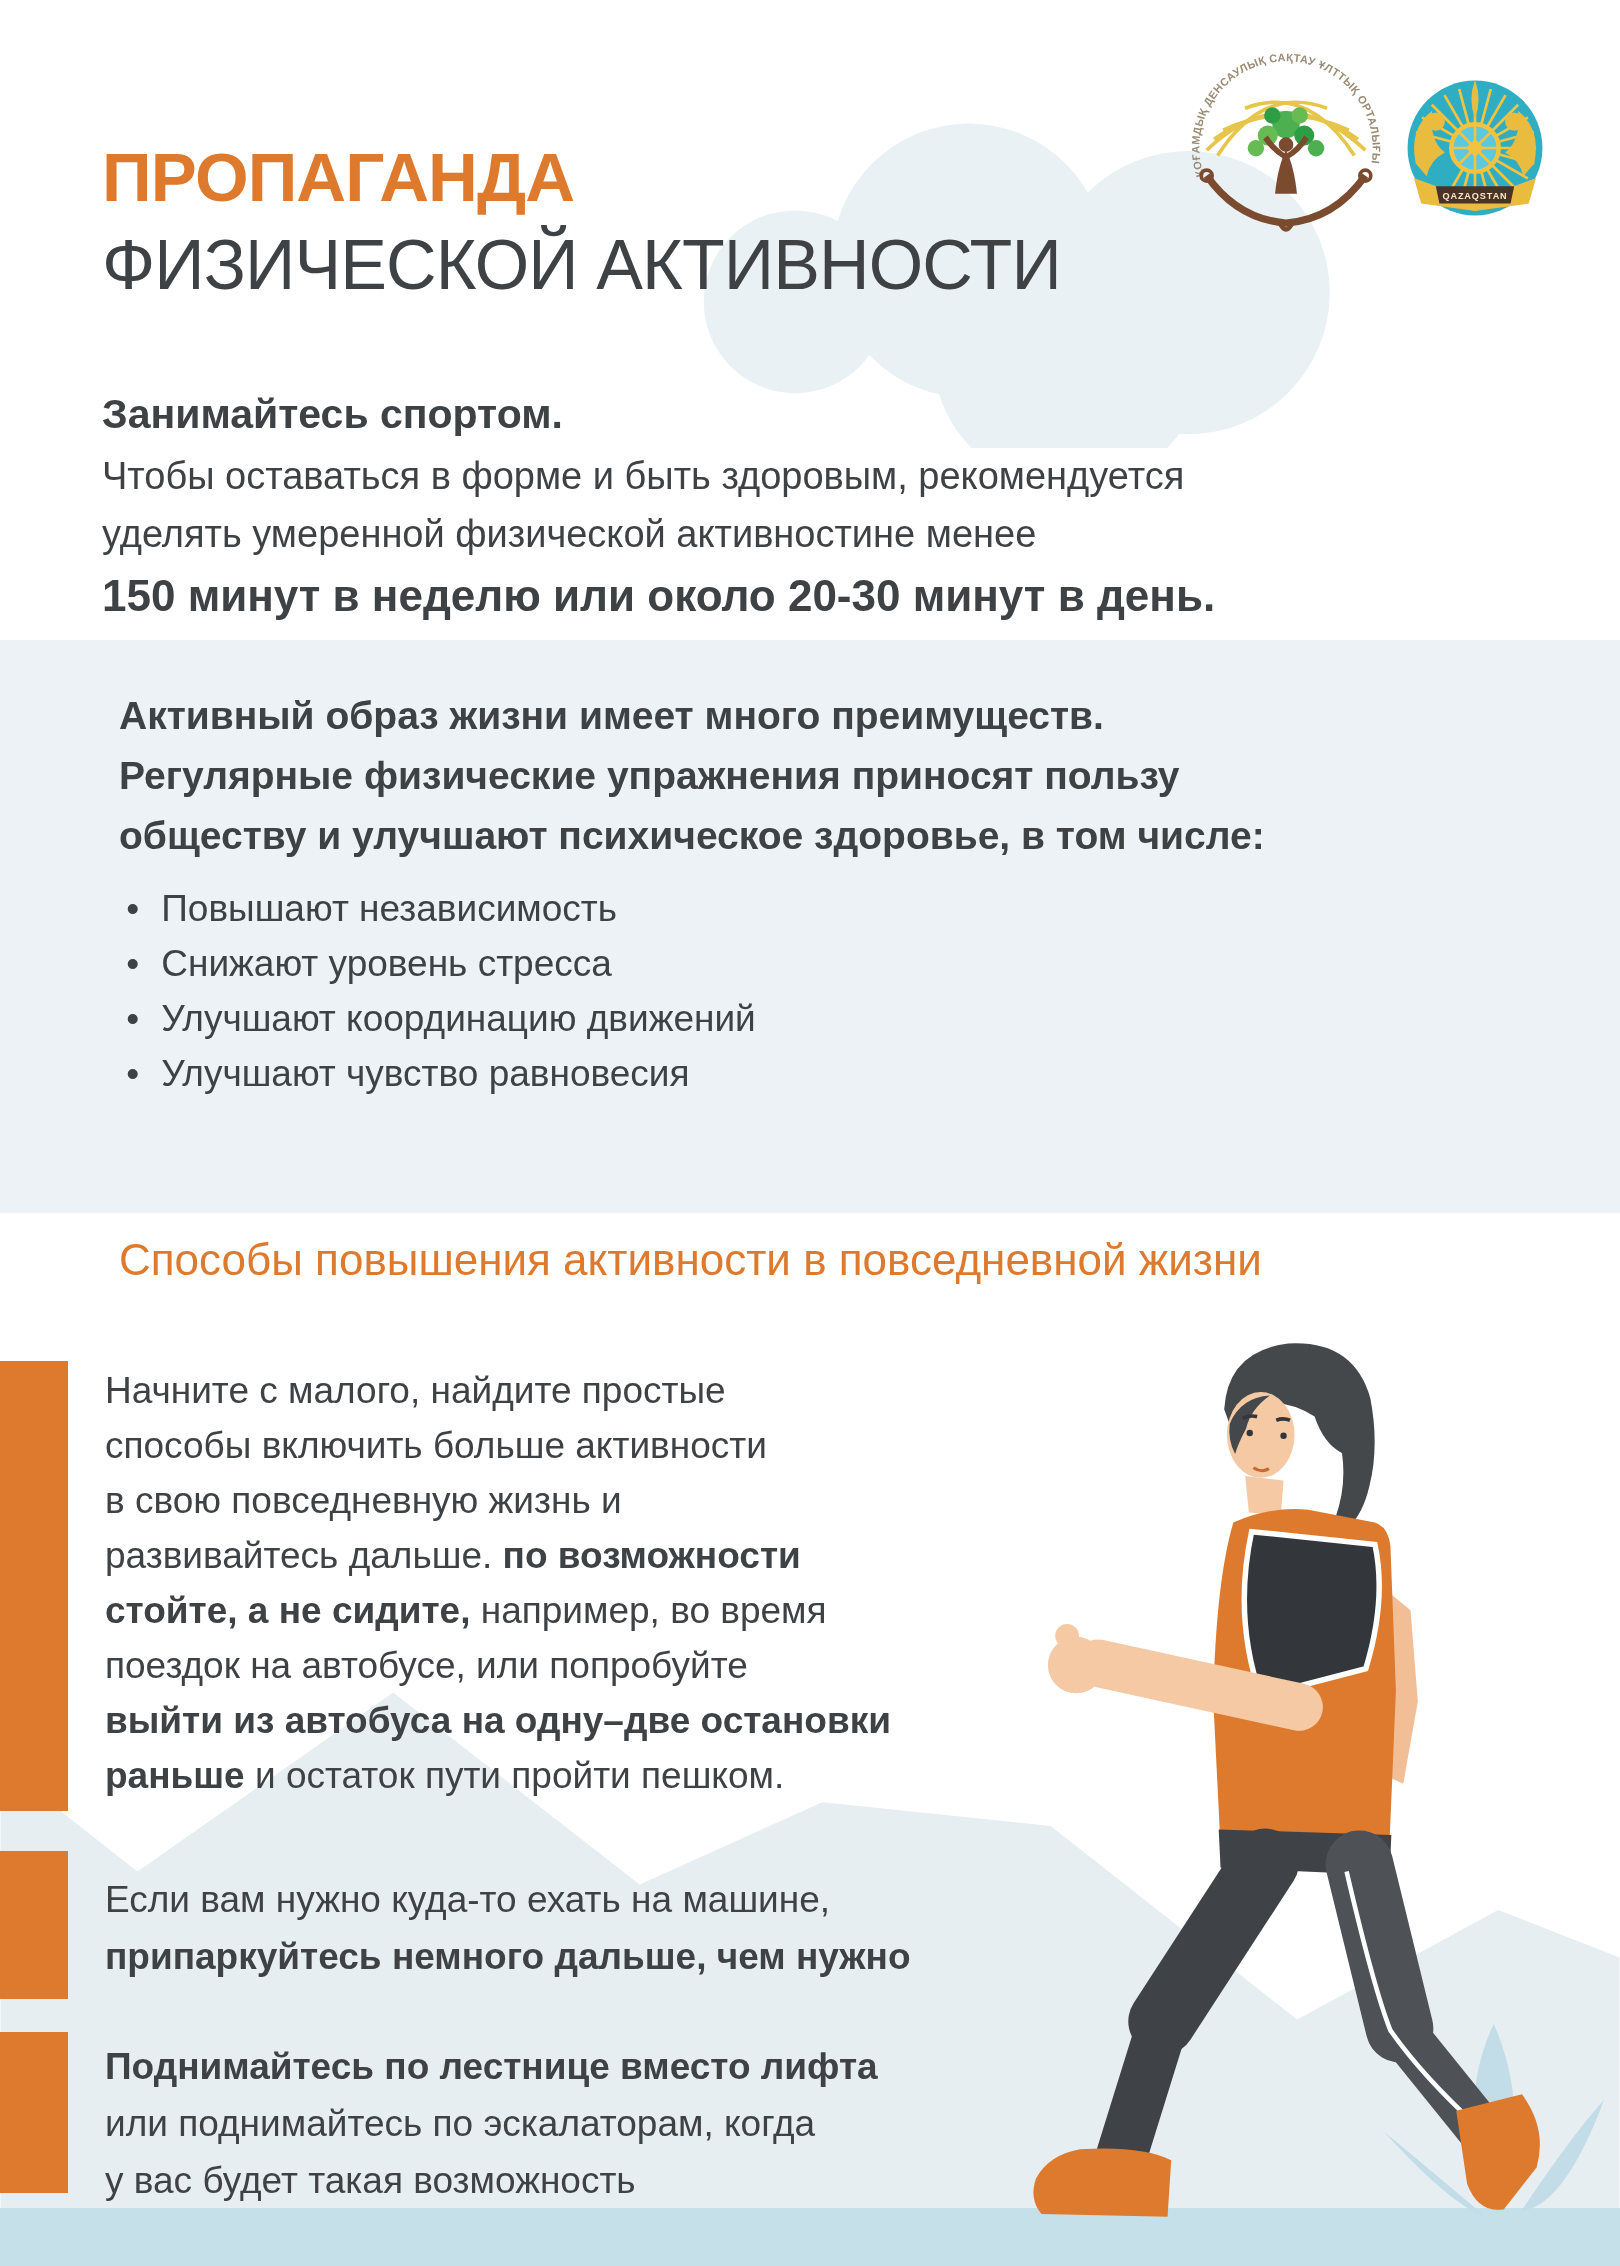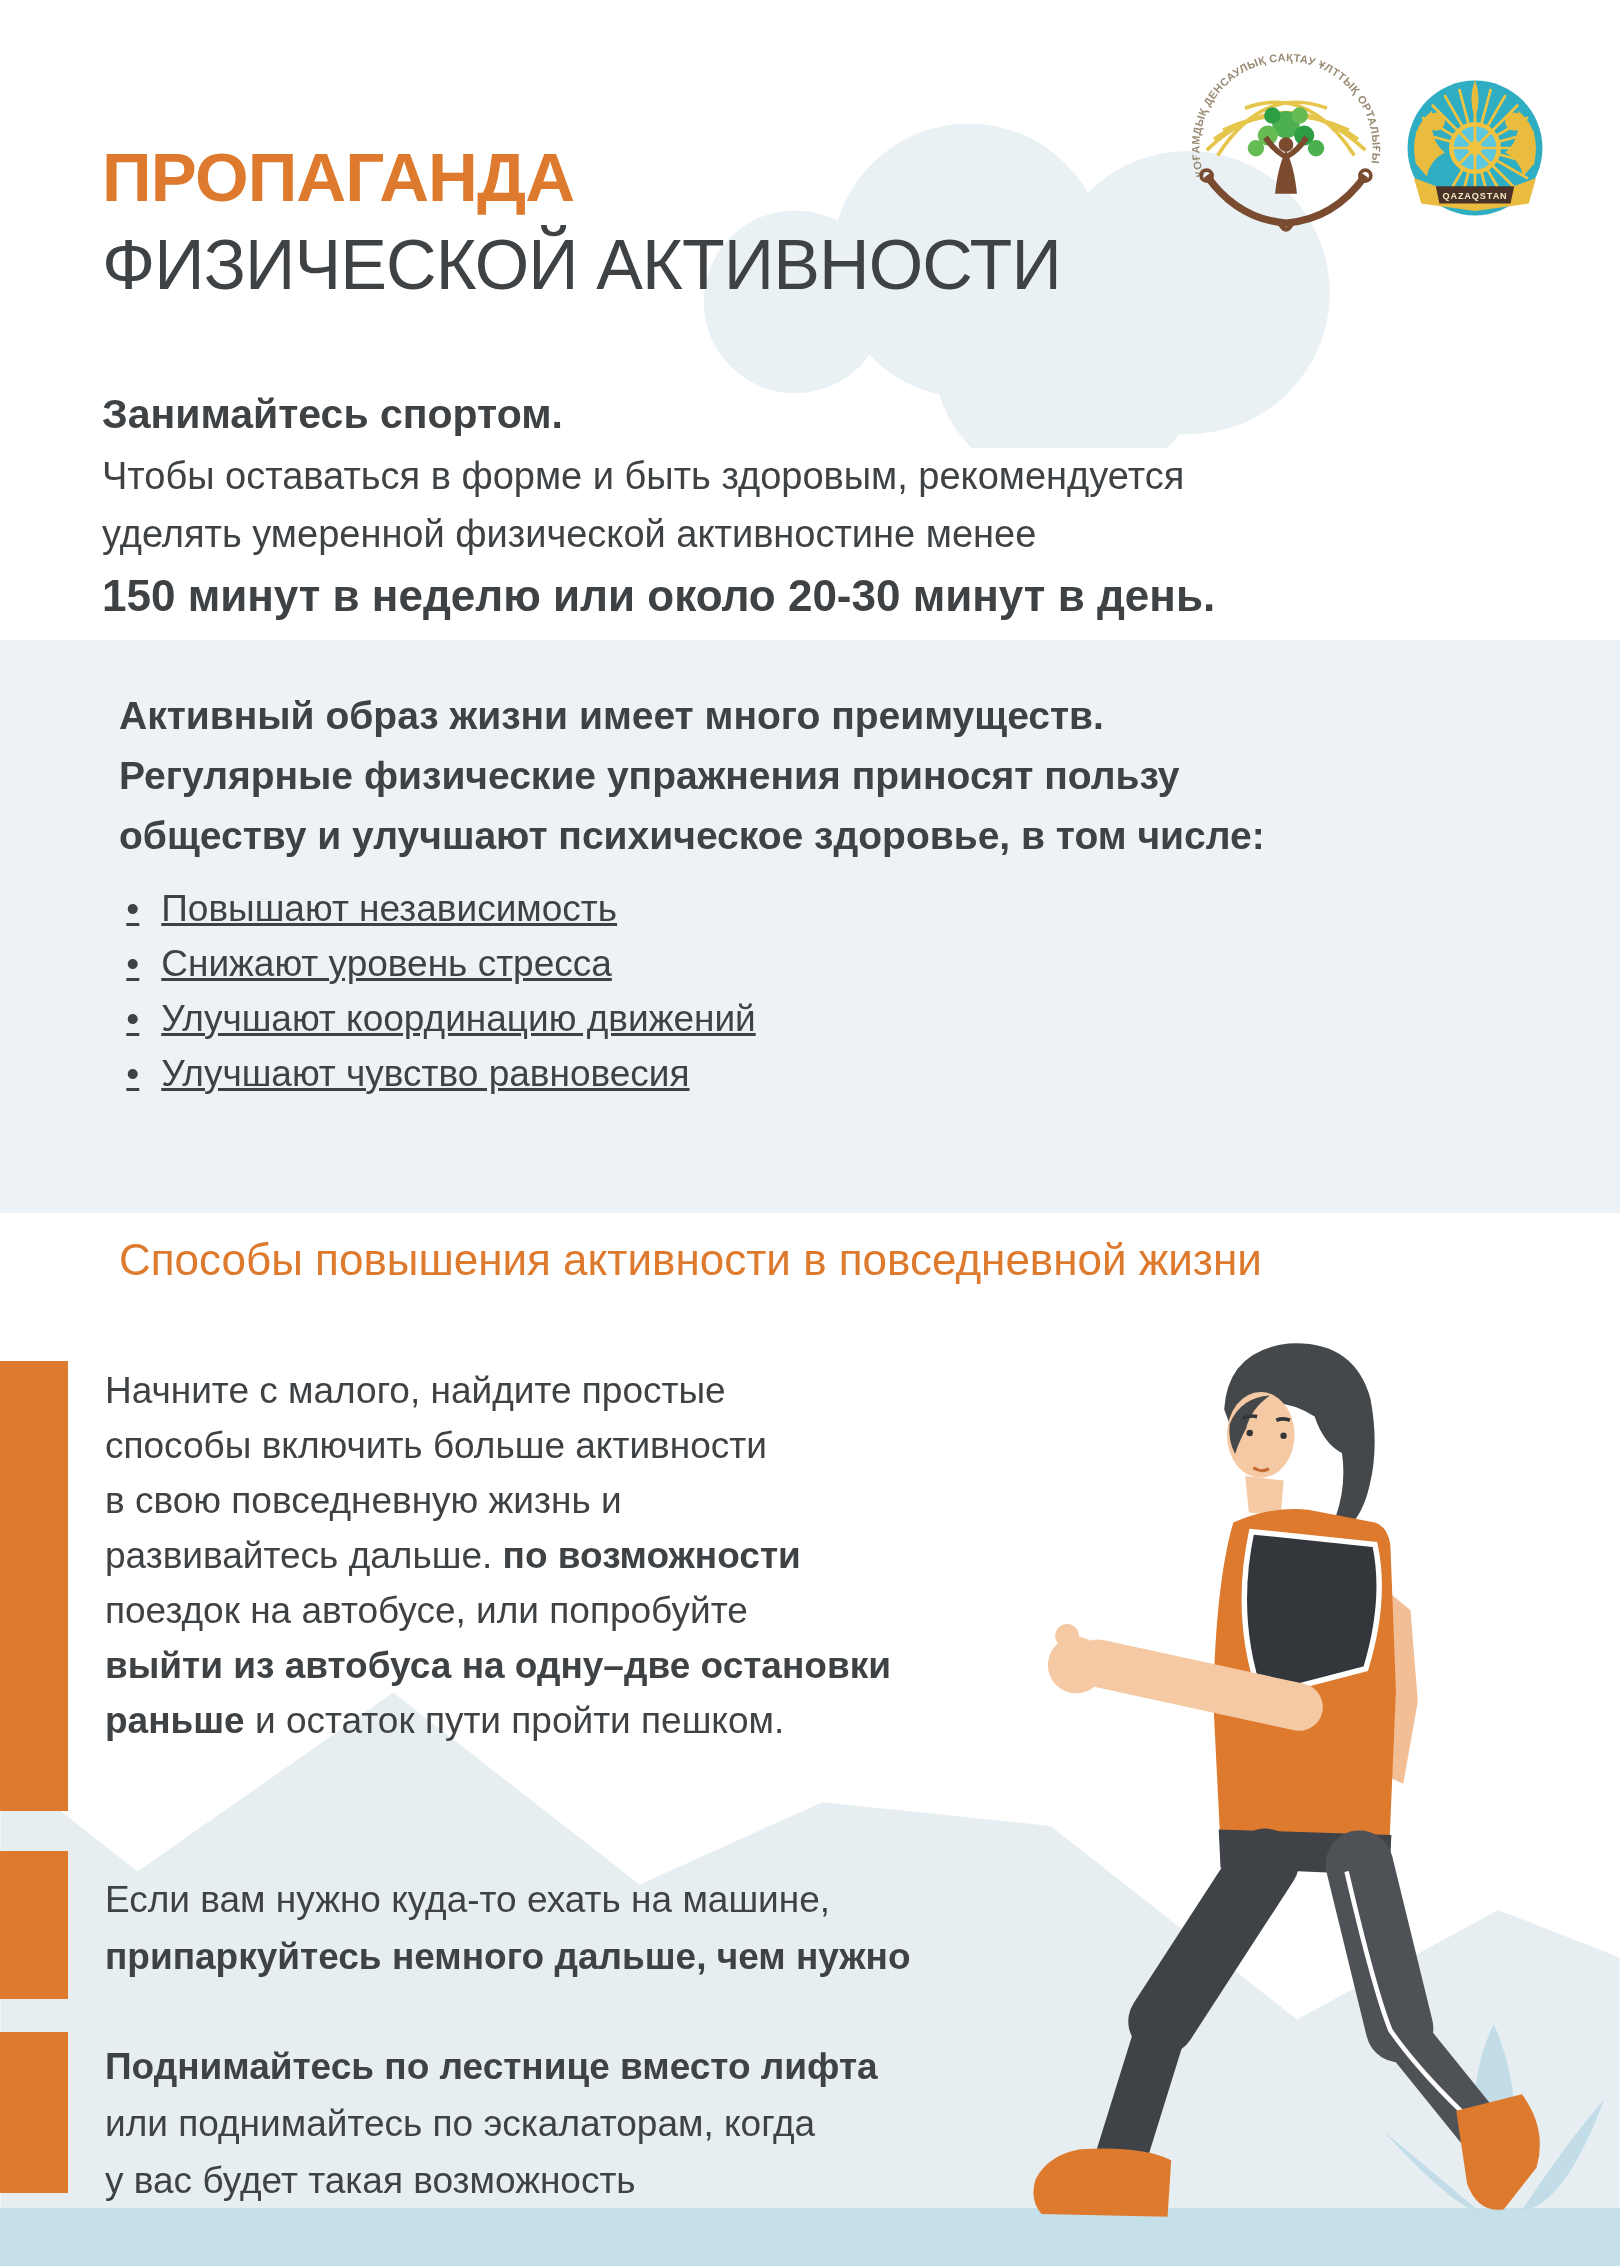--- a/index.html
+++ b/index.html
@@ -17,21 +17,21 @@
   .intro{left:102px;top:389px;width:1325px;}
   .intro-heading{font-size:41px;font-weight:700;line-height:51px;}
   .intro-line{font-size:38px;font-weight:400;line-height:58px;white-space:nowrap;}
   .intro-lines{margin-top:7.3px;}
   .intro-stat{margin-top:7.3px;font-size:44px;font-weight:700;white-space:nowrap;}
   
   .benefits-box{left:0;top:640px;width:1620px;height:573px;background:#ECF2F5;}
   .benefits-inner{position:absolute;left:119px;top:46px;}
   .lead-line{font-size:39px;font-weight:700;line-height:60px;white-space:nowrap;}
   .bullets{list-style:none;margin:14.6px 0 0 0;padding:0;}
-  .bullets li{font-size:37px;line-height:55px;white-space:nowrap;padding-left:7.3px;text-decoration:underline;}
+  .bullets li{font-size:37px;line-height:55px;white-space:nowrap;padding-left:7.3px;}
   .bullets li::before{content:"•";margin-right:22px;color:#3E4245;}
   
   .section-heading{left:119px;top:1235px;font-size:44px;font-weight:400;color:#DE7A2E;white-space:nowrap;}
   
   .hills{left:0;top:1636px;}
   .ground-band{left:0;top:2208px;width:1620px;height:59px;background:#C6E0EA;}
   
   .bar{left:0;width:68px;background:#DE7A2E;}
   .bar1{top:1361px;height:450px;}
   .bar2{top:1851px;height:148px;}
@@ -185,20 +185,21 @@
 
   <div class="abs bar bar1"></div>
   <div class="abs bar bar2"></div>
   <div class="abs bar bar3"></div>
 
   <div class="abs tip tip1">
       <div class="tline"><span>Начните с малого, найдите простые</span></div>
       <div class="tline"><span>способы включить больше активности</span></div>
       <div class="tline"><span>в свою повседневную жизнь и</span></div>
       <div class="tline"><span>развивайтесь дальше. </span><span class="b">по возможности</span></div>
+      <div class="tline"><span class="b">стойте, а не сидите,</span><span> например, во время</span></div>
       <div class="tline"><span>поездок на автобусе, или попробуйте</span></div>
       <div class="tline"><span class="b">выйти из автобуса на одну–две остановки</span></div>
       <div class="tline"><span class="b">раньше</span><span> и остаток пути пройти пешком.</span></div>
     </div>
   <div class="abs tip tip2">
       <div class="tline"><span>Если вам нужно куда-то ехать на машине,</span></div>
       <div class="tline"><span class="b">припаркуйтесь немного дальше, чем нужно</span></div>
     </div>
   <div class="abs tip tip3">
       <div class="tline"><span class="b">Поднимайтесь по лестнице вместо лифта</span></div>

